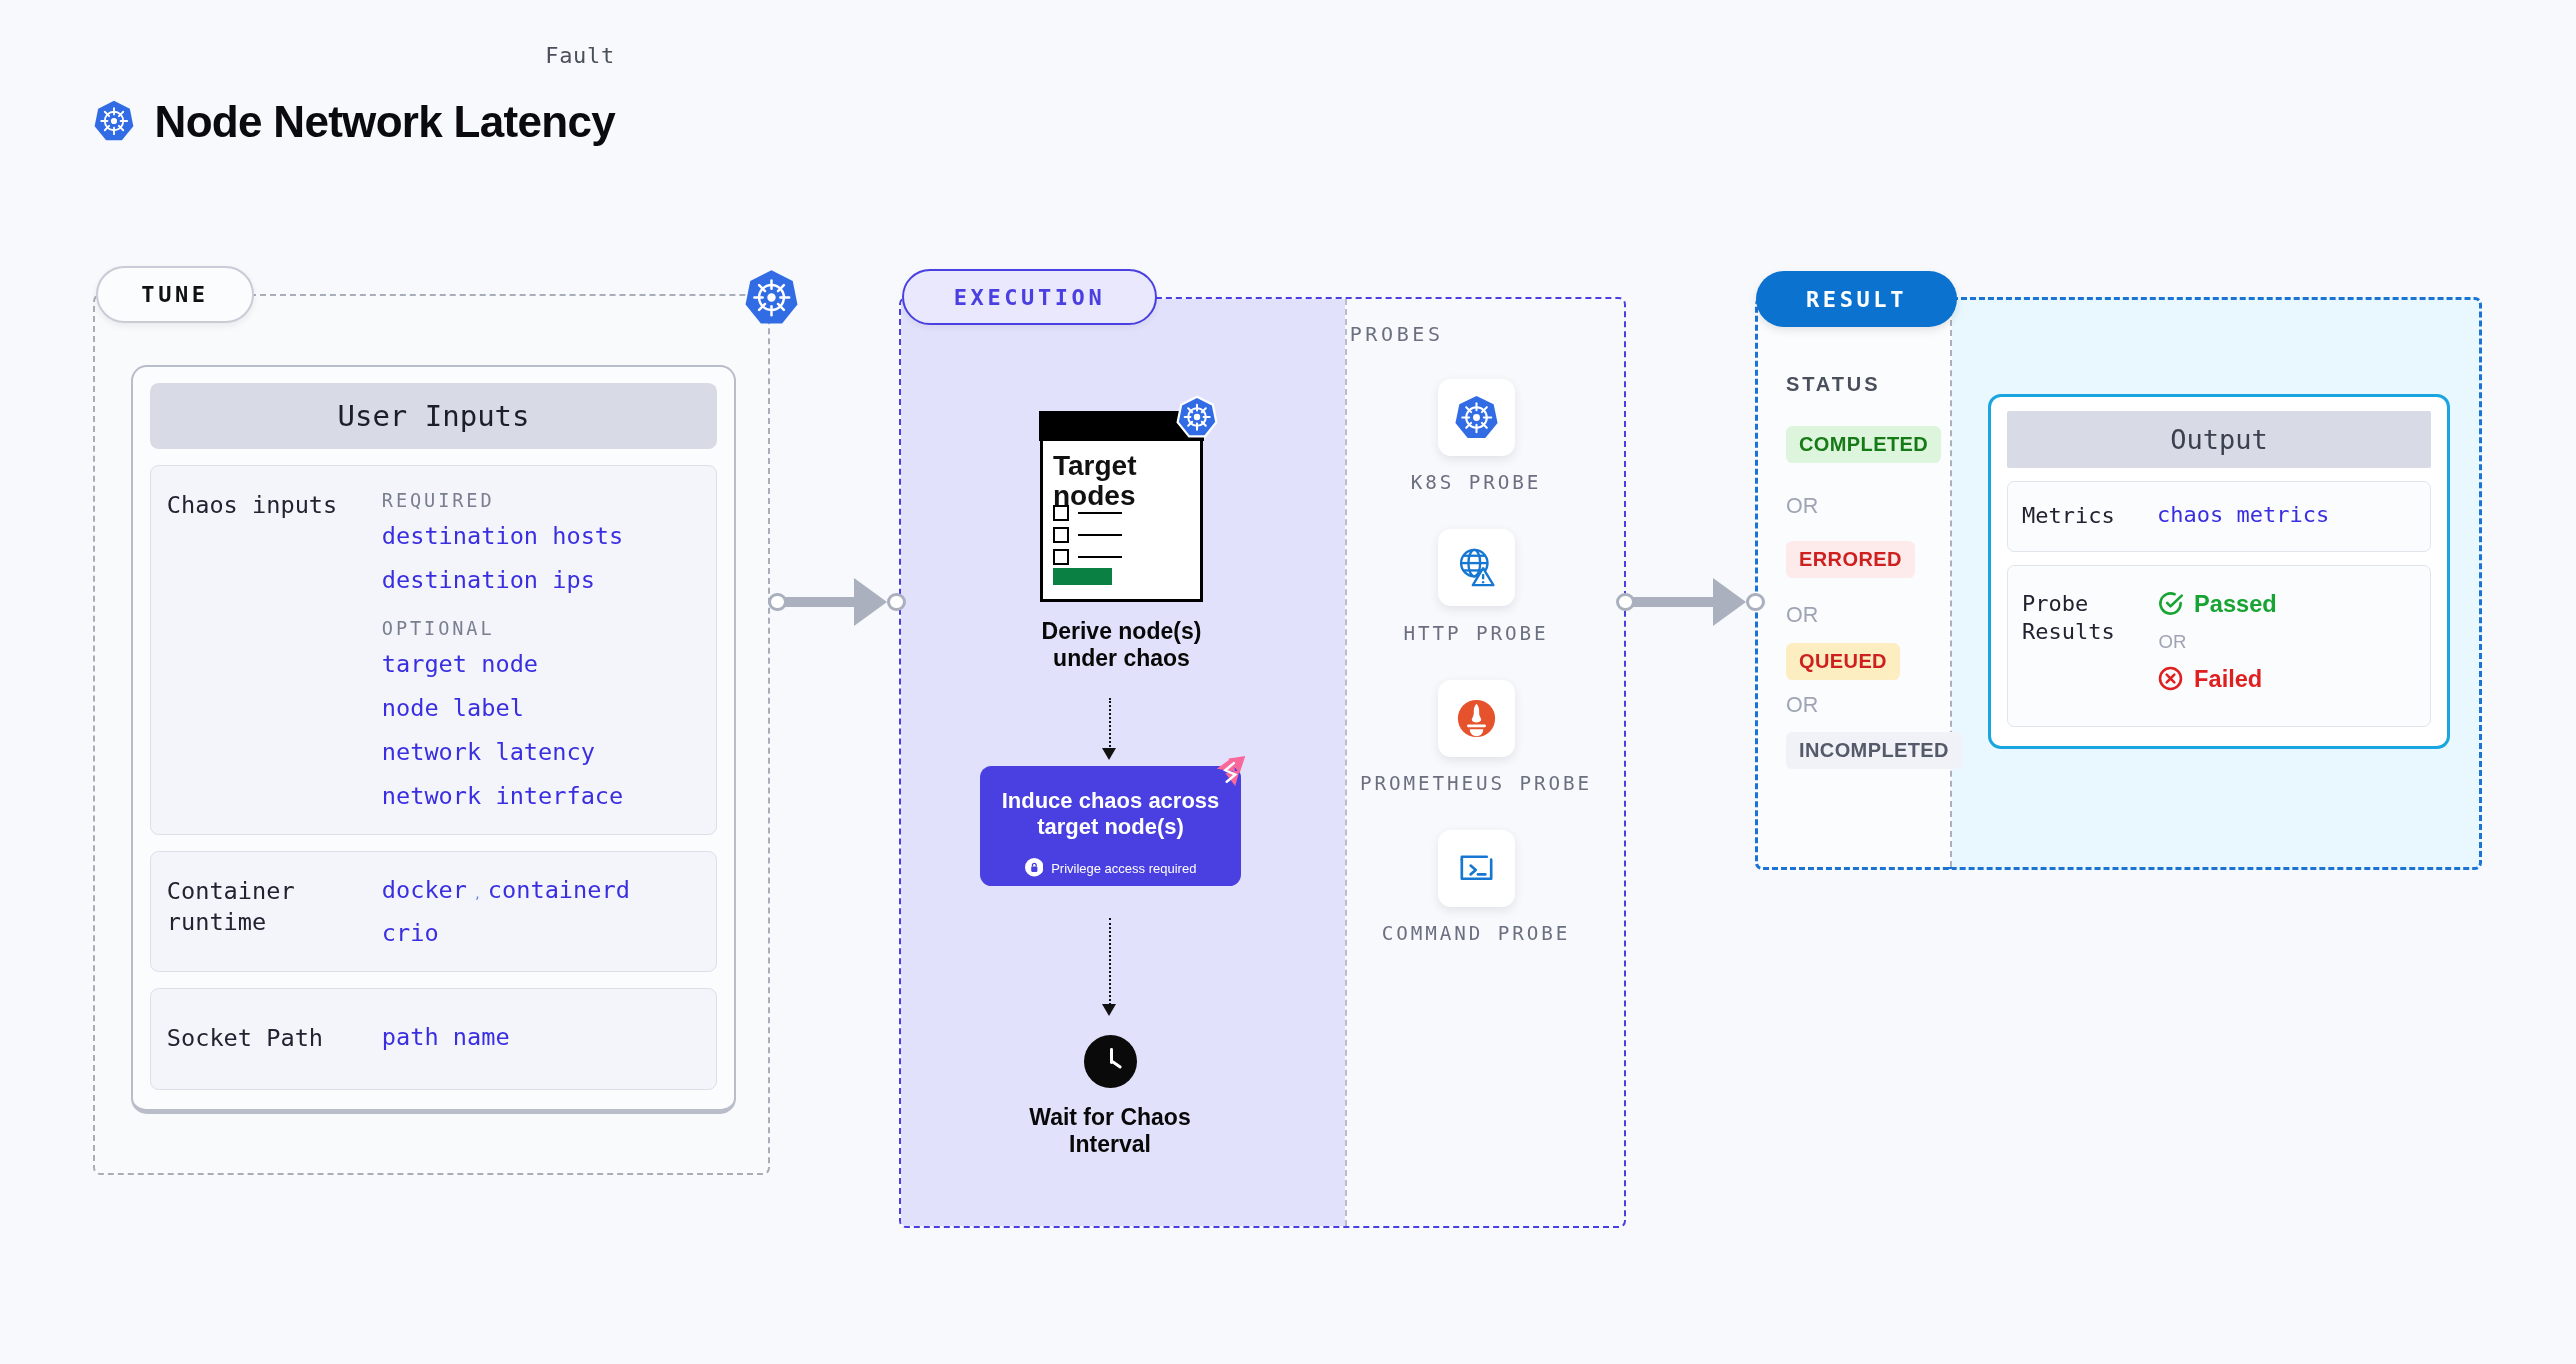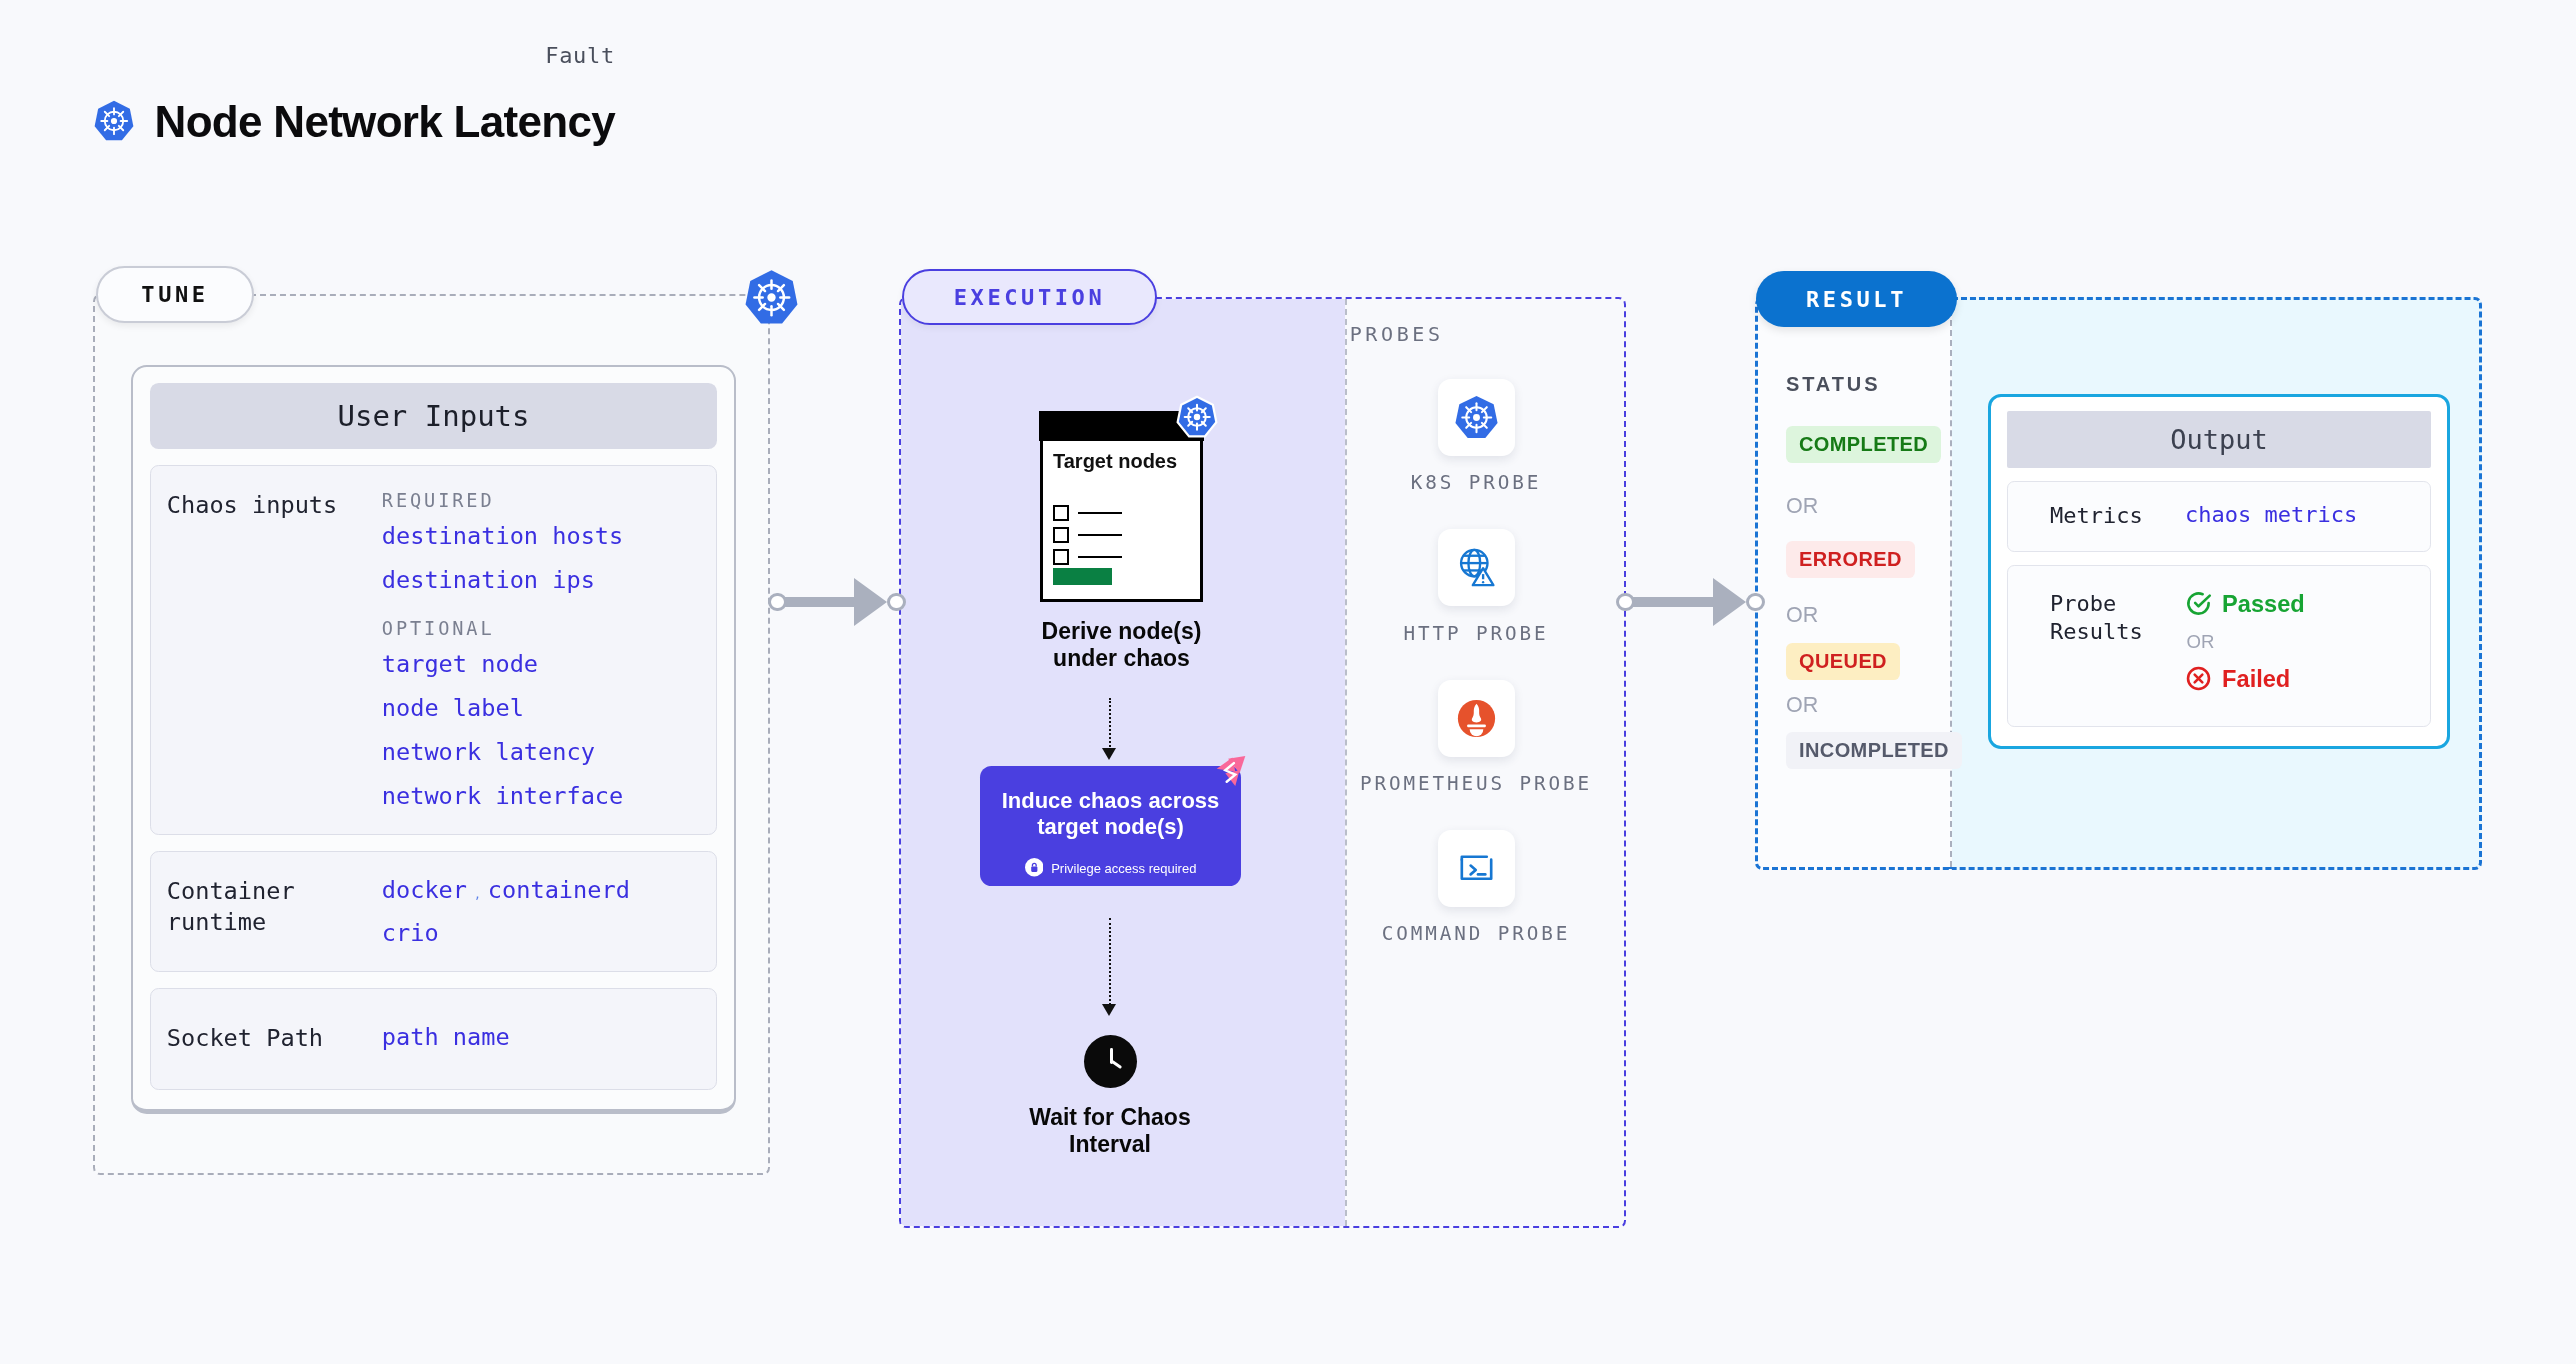--- a/index.html
+++ b/index.html
@@ -69,21 +69,21 @@
   #exec-badge {
     left:902px; top:269px; width:255px; height:56px;
     background:#e9e8fd; border:2.9px solid #4a3fe0; color:#4a3fe0;
     box-shadow:0 2.9px 7.2px rgba(0,0,0,.05);
   }
 
   #derive-block { position:absolute; left:1032px; top:412px; width:179px; text-align:center; }
   .doc-ill { position:relative; width:163px; height:190px; margin:0 auto; }
   .doc-body { position:absolute; inset:0; background:#fff; border:3.6px solid #000; }
   .doc-top { position:absolute; left:-0.7px; right:-0.7px; top:-0.7px; height:30px; background:#000; }
-  .doc-title { position:absolute; left:13px; top:39px; font-size:20px; font-weight:bold; line-height:1.06; text-align:left; color:#111; font-family:"Liberation Sans", sans-serif; }
+  .doc-title { position:absolute; left:13px; top:39px; font-size:28px; font-weight:bold; line-height:1.06; text-align:left; color:#111; font-family:"Liberation Sans", sans-serif; }
   .doc-rows { position:absolute; left:13px; top:93px; }
   .doc-row { display:flex; align-items:center; gap:9.3px; margin-bottom:6.4px; }
   .doc-chk { width:15.8px; height:15.8px; border:2.1px solid #000; }
   .doc-line { width:44px; height:2.1px; background:#000; }
   .doc-green { position:absolute; left:13px; bottom:17px; width:59px; height:17px; background:#0a8043; }
   .k8s-badge-doc { position:absolute; right:-15.8px; top:-17px; width:44px; height:44px; }
   .step-cap { margin-top:15.8px; font-size:23px; font-weight:bold; line-height:1.2; color:#080808; font-family:"Liberation Sans", sans-serif; }
 
   .dotted-arrow { position:absolute; width:2.1px; background:none; border-left:2.9px dotted #111; }
   .dotted-head { position:absolute; width:0; height:0; border-left:7.9px solid transparent; border-right:7.9px solid transparent; border-top:12px solid #111; }
@@ -136,21 +136,21 @@
   #output-card {
     position:absolute; left:1988px; top:394px; width:462px;
     background:#fff; border:3.6px solid #19a6e0; border-radius:13px; padding:14.3px 15.8px 18.6px 15.8px;
   }
   #output-header {
     background:#d8dae6; border-radius:2px; height:57px;
     display:flex; align-items:center; justify-content:center;
     font-size:27px; color:#3c4150; font-family:"DejaVu Sans Mono", monospace;
   }
   .out-sub { margin-top:13px; background:#fbfcfe; border:1.4px solid #e2e4ec; border-radius:7.2px; display:flex; padding:20px 14.3px; }
-  .out-label { width:135px; flex:none; font-size:22px; color:#202330; line-height:1.3;margin-left:28px; }
+  .out-label { width:135px; flex:none; font-size:22px; color:#202330; line-height:1.3; }
   .out-val { font-size:22px; color:#3a2fe0; }
   .pr-row { display:flex; align-items:center; gap:10px; }
   .pr-passed { font-size:23.6px; font-weight:bold; color:#17a433; font-family:"Liberation Sans", sans-serif; }
   .pr-failed { font-size:23.6px; font-weight:bold; color:#e02020; font-family:"Liberation Sans", sans-serif; }
   .pr-or { font-size:18.6px; color:#9fa4b4; margin:11.5px 0 11.5px 1.4px; font-family:"Liberation Sans", sans-serif; }
 
   
   .conn { position:absolute; height:50px; display:flex; align-items:center; }
   .conn-dot { width:18.6px; height:18.6px; border-radius:50%; background:#fff; border:3.6px solid #aab0be; flex:none; z-index:3; }
   .conn-bar { height:10px; background:#aab0be; flex:1; margin:0 -2.1px; }

